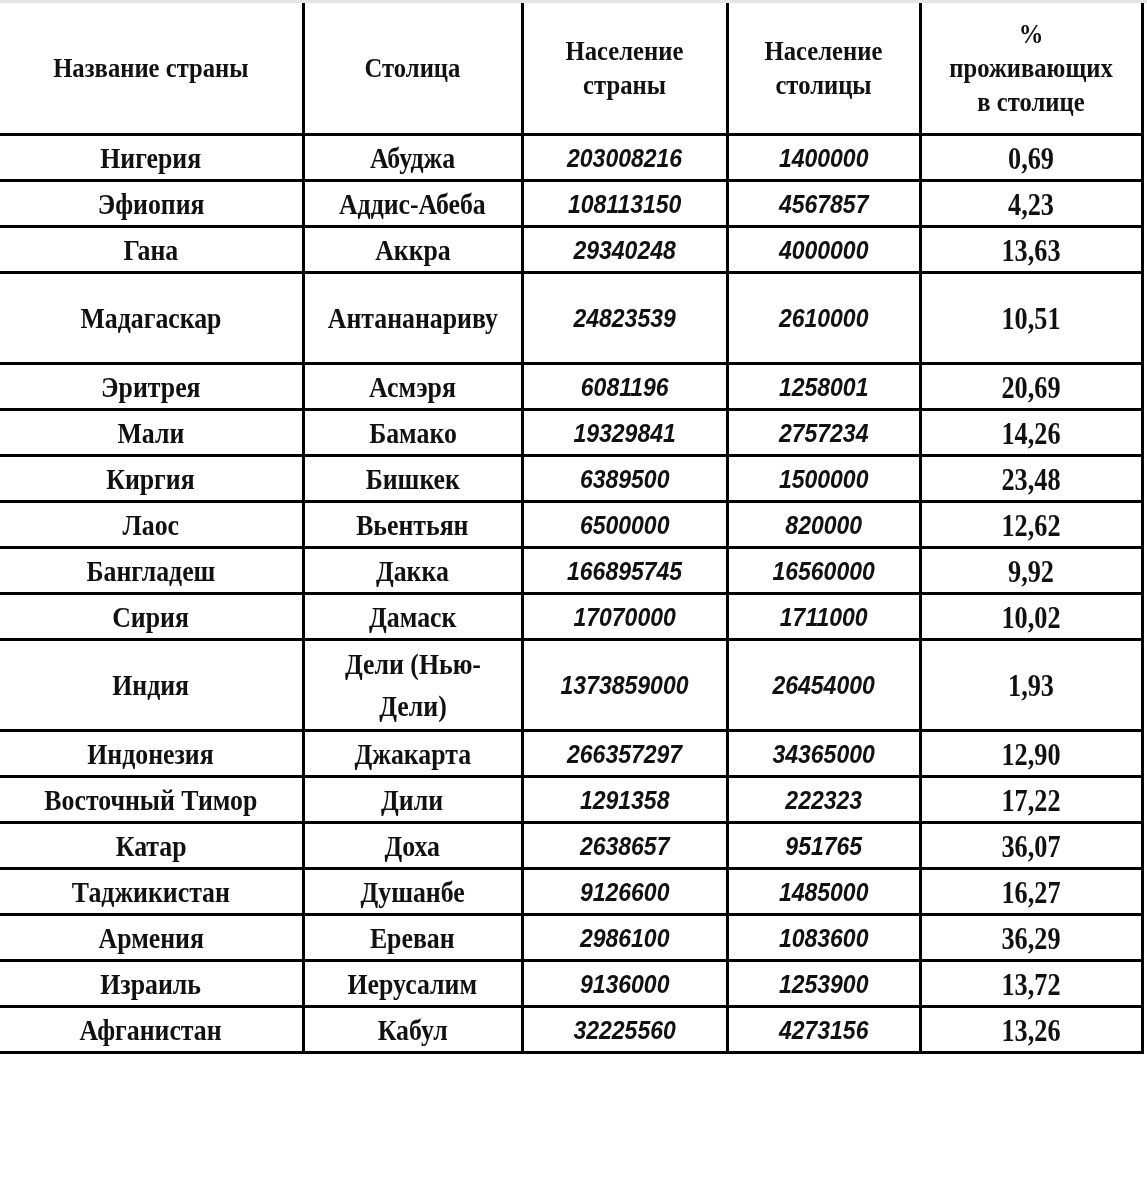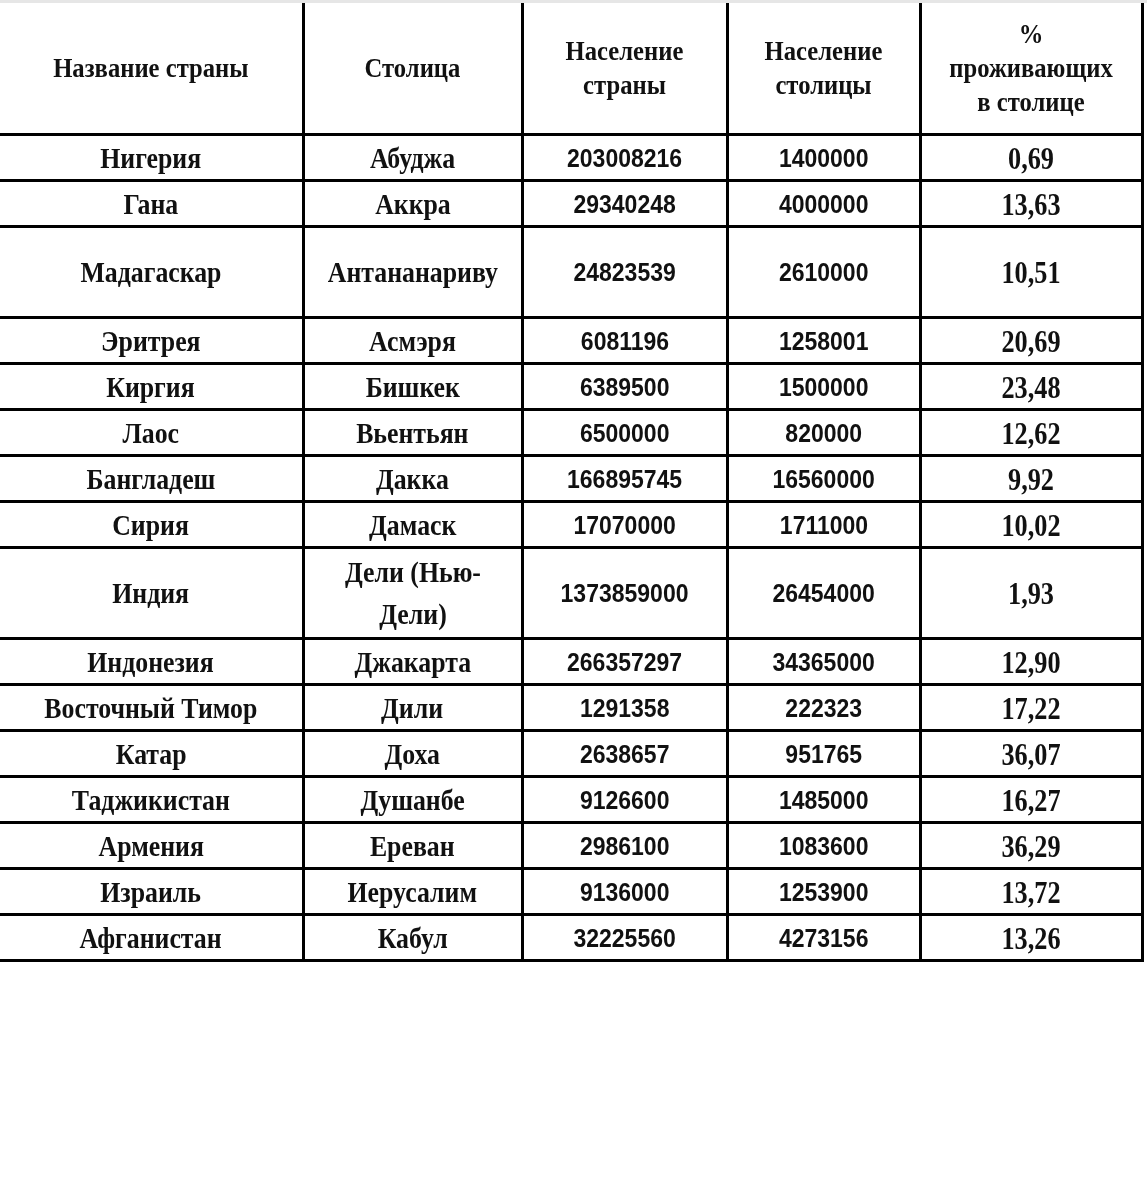--- a/index.html
+++ b/index.html
@@ -60,20 +60,21 @@
       line-height: 32px;
     }
     table.data td .t {
       display: inline-block;
       transform: scaleX(0.86);
       transform-origin: center;
     }
     table.data td.num {
       font-family: "Liberation Sans", sans-serif;
       font-size: 25px;
+      font-style: italic;
     }
     table.data td.num .t { transform: scaleX(0.92); }
     table.data td.pct {
       font-size: 32px;
     }
     table.data td.pct .t { transform: scaleX(0.82); }
     table.data tr.tall td { height: 88px; }
     table.data td.wrap { white-space: normal; line-height: 42px; }
   </style>
 </head>
@@ -116,20 +117,27 @@
   </thead>
   <tbody id="rows">
       <tr>
         <td><span class="t">Нигерия</span></td>
         <td><span class="t">Абуджа</span></td>
         <td class="num"><span class="t">203008216</span></td>
         <td class="num"><span class="t">1400000</span></td>
         <td class="pct"><span class="t">0,69</span></td>
       </tr>
       <tr>
+        <td><span class="t">Эфиопия</span></td>
+        <td><span class="t">Аддис-Абеба</span></td>
+        <td class="num"><span class="t">108113150</span></td>
+        <td class="num"><span class="t">4567857</span></td>
+        <td class="pct"><span class="t">4,23</span></td>
+      </tr>
+      <tr>
         <td><span class="t">Гана</span></td>
         <td><span class="t">Аккра</span></td>
         <td class="num"><span class="t">29340248</span></td>
         <td class="num"><span class="t">4000000</span></td>
         <td class="pct"><span class="t">13,63</span></td>
       </tr>
       <tr class="tall">
         <td><span class="t">Мадагаскар</span></td>
         <td><span class="t">Антананариву</span></td>
         <td class="num"><span class="t">24823539</span></td>
@@ -137,20 +145,27 @@
         <td class="pct"><span class="t">10,51</span></td>
       </tr>
       <tr>
         <td><span class="t">Эритрея</span></td>
         <td><span class="t">Асмэря</span></td>
         <td class="num"><span class="t">6081196</span></td>
         <td class="num"><span class="t">1258001</span></td>
         <td class="pct"><span class="t">20,69</span></td>
       </tr>
       <tr>
+        <td><span class="t">Мали</span></td>
+        <td><span class="t">Бамако</span></td>
+        <td class="num"><span class="t">19329841</span></td>
+        <td class="num"><span class="t">2757234</span></td>
+        <td class="pct"><span class="t">14,26</span></td>
+      </tr>
+      <tr>
         <td><span class="t">Киргия</span></td>
         <td><span class="t">Бишкек</span></td>
         <td class="num"><span class="t">6389500</span></td>
         <td class="num"><span class="t">1500000</span></td>
         <td class="pct"><span class="t">23,48</span></td>
       </tr>
       <tr>
         <td><span class="t">Лаос</span></td>
         <td><span class="t">Вьентьян</span></td>
         <td class="num"><span class="t">6500000</span></td>

